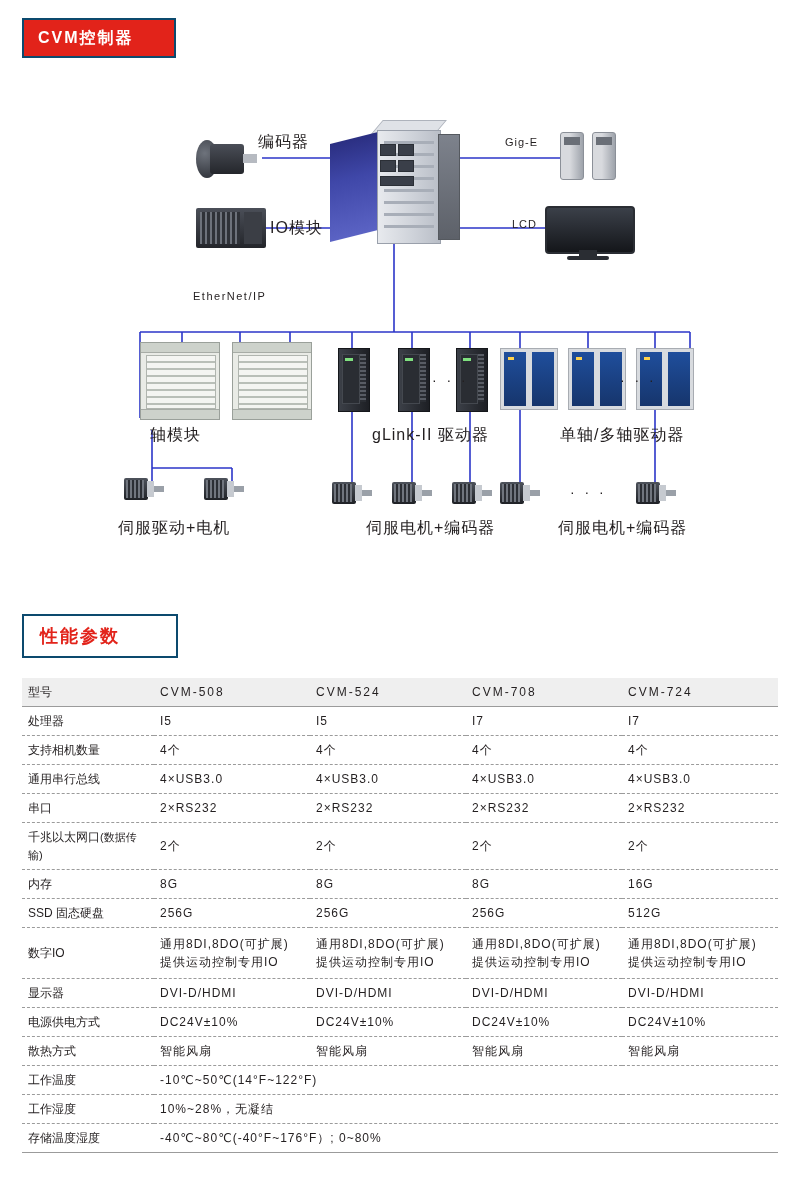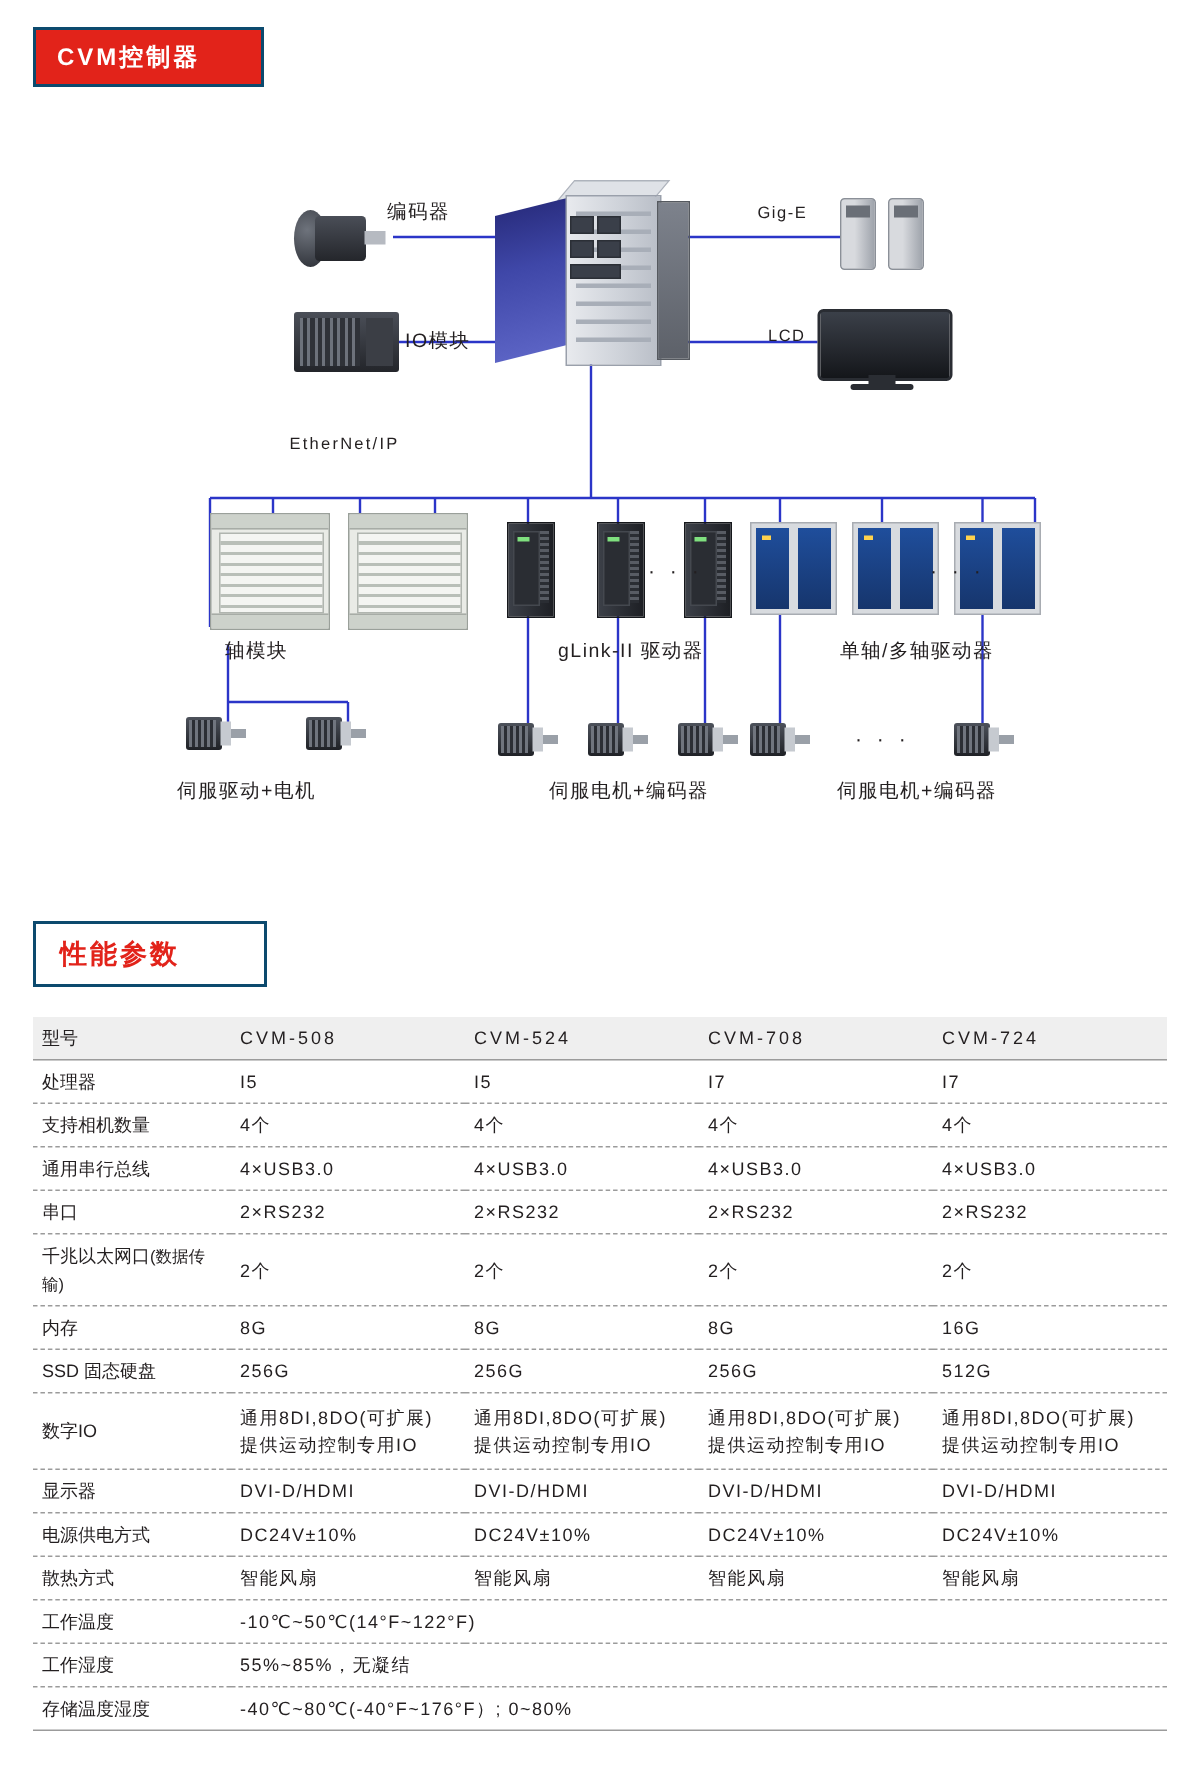--- a/index.html
+++ b/index.html
@@ -15,21 +15,21 @@
   .sec-head span{font-weight:bold;letter-spacing:2px;}
   #head1{left:22px;top:18px;width:150px;height:36px;background:#e2231a;}
   #head1 span{color:#ffffff;font-size:16px;padding-left:14px;}
   #head2{left:22px;top:614px;width:152px;height:40px;background:#ffffff;}
   #head2 span{color:#e2231a;font-size:18px;padding-left:16px;}
 
   
   #diagram{position:absolute;left:0;top:70px;width:800px;height:520px;}
   #diagram svg{position:absolute;left:0;top:0;}
   .lbl{position:absolute;font-size:11px;color:#231f20;letter-spacing:1px;white-space:nowrap;}
-  .lbl.cn{font-size:13px;}
+  .lbl.cn{font-size:16px;}
 
   
   .ctrl-body{
     position:absolute;left:330px;top:60px;width:128px;height:110px;
   }
   .ctrl-face{
     position:absolute;left:0;top:8px;width:48px;height:98px;
     background:linear-gradient(180deg,#2b2f82 0%,#3f47a8 40%,#5b63c4 100%);
     transform:skewY(-14deg);
   }
@@ -423,20 +423,20 @@
         <td class="val">智能风扇</td>
         <td class="val">智能风扇</td>
         <td class="val">智能风扇</td>
       </tr>
       <tr>
         <td class="rowhead">工作温度</td>
         <td class="span" colspan="4">-10℃~50℃(14°F~122°F)</td>
       </tr>
       <tr>
         <td class="rowhead">工作湿度</td>
-        <td class="span" colspan="4">55%~85%，无凝结</td>
+        <td class="span" colspan="4">10%~28%，无凝结</td>
       </tr>
       <tr>
         <td class="rowhead">存储温度湿度</td>
         <td class="span" colspan="4">-40℃~80℃(-40°F~176°F）; 0~80%</td>
       </tr>
     </tbody>
 </table>
 
 </body></html>

